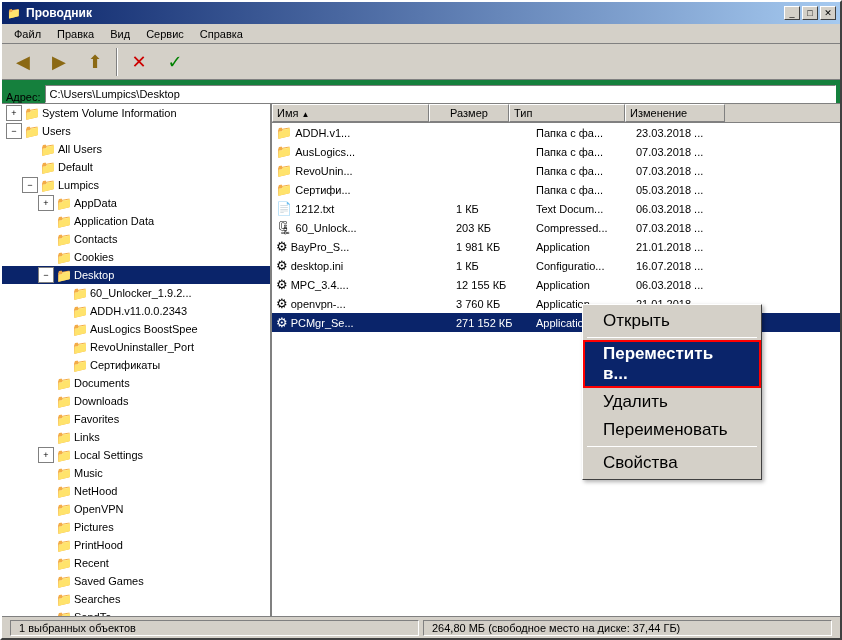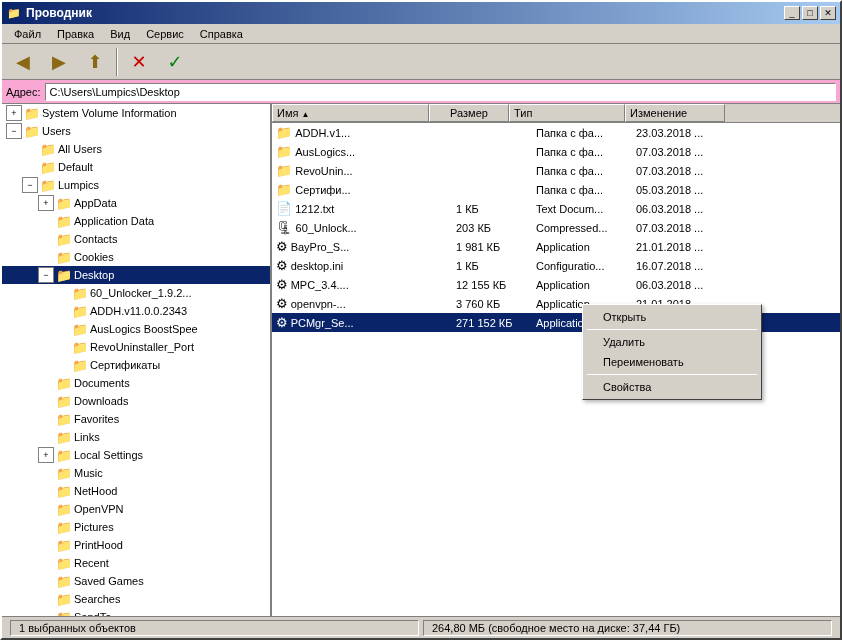--- a/index.html
+++ b/index.html
@@ -111,24 +111,24 @@
     .toolbar-separator {
       width: 2px;
       height: 28px;
       background: #808080;
       border-right: 1px solid #fff;
       margin: 0 2px;
     }
 
     
     .address-bar {
-      background: #f9a8d4;
+      background: #15803d;
       height: 24px;
       display: flex;
-      align-items: center;
+      align-items: flex-end;
       padding: 0 4px;
       gap: 4px;
       border-bottom: 1px solid #808080;
     }
     .address-label {
       font-size: 11px;
       white-space: nowrap;
     }
     .address-input {
       flex: 1;
@@ -299,21 +299,21 @@
       border-left-color: #fff;
       border-right-color: #404040;
       border-bottom-color: #404040;
       box-shadow: 2px 2px 4px rgba(0,0,0,0.3);
       z-index: 100;
       padding: 2px 0;
     }
     .ctx-item {
       padding: 4px 20px;
       cursor: pointer;
-      font-size: 11px;
+      font-size: 17px;
     }
     .ctx-item.highlighted {
       background: #0a246a;
       color: white;
       border: 2px solid #ff0000;
       padding: 2px 18px;
       font-weight: bold;
     }
     .ctx-separator {
       height: 1px;
@@ -647,20 +647,21 @@
     </div>
     <div class="file-cell file-size-cell">271 152 КБ</div>
     <div class="file-cell file-type-cell">Application</div>
     <div class="file-cell file-date-cell">21.01.2018 ...</div>
   </div>
         </div>
 
       <div class="context-menu" id="context-menu">
           <div class="ctx-item">Открыть</div>
           <div class="ctx-separator"></div>
+          <div class="ctx-item highlighted">Переместить в...</div>
           <div class="ctx-item">Удалить</div>
           <div class="ctx-item">Переименовать</div>
           <div class="ctx-separator"></div>
           <div class="ctx-item">Свойства</div>
         </div>
     </div>
   </div>
 
   <div class="status-bar">
     <div class="status-section">1 выбранных объектов</div>

